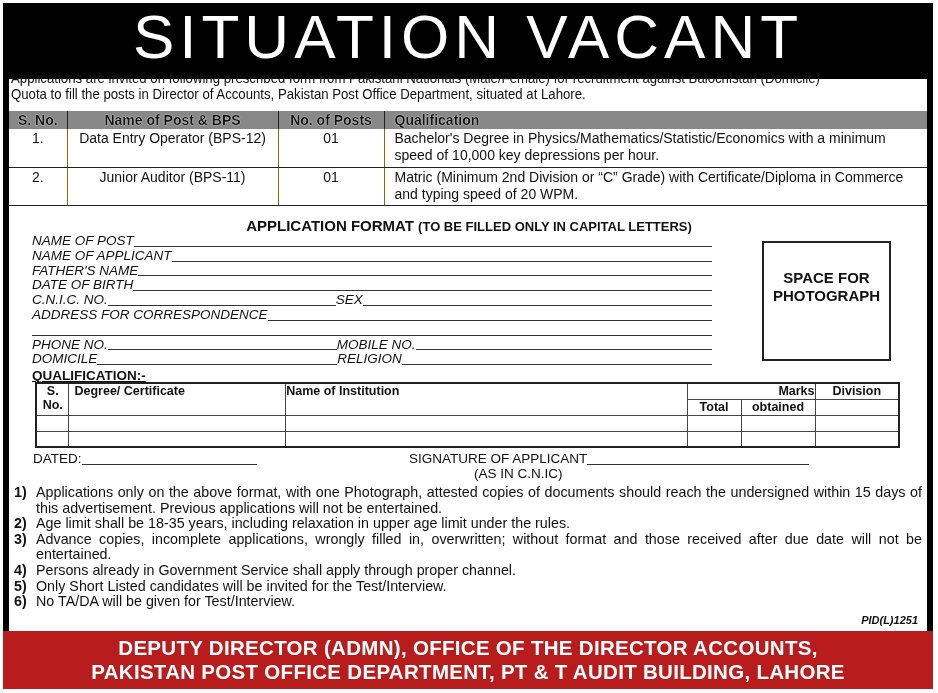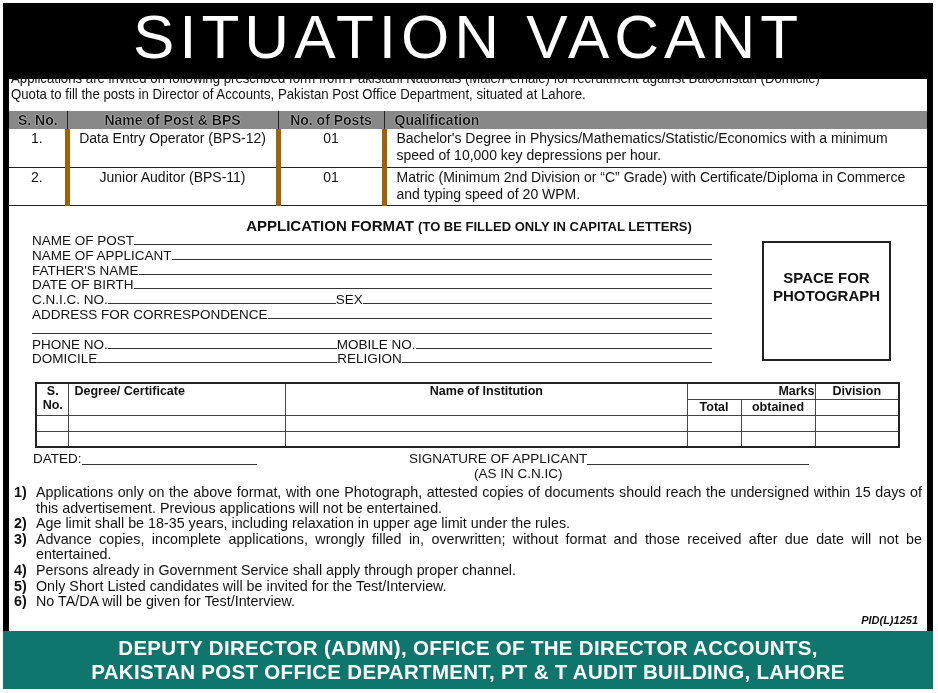--- a/index.html
+++ b/index.html
@@ -14,33 +14,33 @@
             text-align: center; line-height: 68px; }
 
   .intro { position: absolute; left: 11px; top: 70px; width: 915px; font-size: 14.2px; line-height: 16px;
            transform: scaleX(0.93); transform-origin: left top; white-space: nowrap; }
   .intro div { width: 985px; }
 
   table.posts { position: absolute; left: 9px; top: 111px; width: 918px; border-collapse: collapse; font-size: 14px; }
   table.posts th { background: #888; color: #111; font-weight: bold; height: 18px; padding: 0 6px;
                    text-shadow: 0 0 1px #fff, 0 0 1px #fff; border-left: 1px solid #222; font-size: 14px; }
   table.posts th:first-child { border-left: none; margin-left: 38px; }
-  table.posts td { border-left: 5px solid #a16207; border-bottom: 1px solid #222; vertical-align: top;
+  table.posts td { border-left: 1px solid #a16207; border-bottom: 1px solid #222; vertical-align: top;
                    padding: 1px 6px; line-height: 17px; height: 38px; }
   table.posts td:first-child { border-left: none; }
   .c-sno { width: 58px; text-align: center; }
   .c-name { width: 211px; text-align: center; }
   .c-num { width: 106px; text-align: center; }
   .c-qual { text-align: left; padding-left: 10px !important; }
 
   .af-title { position: absolute; left: 0; width: 938px; top: 217px; text-align: center; font-weight: bold; font-size: 15px; }
   .af-title .sub { font-size: 13px; }
 
   .form { position: absolute; left: 32px; top: 234px; width: 680px; font-size: 13.5px; line-height: 14.8px; }
-  .frow { display: flex; align-items: flex-start; height: 14.8px; white-space: nowrap; }
+  .frow { display: flex; align-items: flex-end; height: 14.8px; white-space: nowrap; font-style: italic; }
   .fline { flex: 1; border-bottom: 1px solid #333; height: 11px; margin-bottom: 2px; }
   .fline.half { flex: 0 0 auto; }
   .qual-head { font-weight: bold; text-decoration: underline; margin-top: 2px; }
 
   .photo { position: absolute; left: 762px; top: 241px; width: 129px; height: 120px; border: 2px solid #222;
            text-align: center; font-weight: bold; font-size: 15px; line-height: 18px; padding-top: 26px; }
 
   table.qual { position: absolute; left: 35px; top: 382px; width: 865px; border-collapse: collapse; font-size: 12.5px; border: 2px solid #222; }
   table.qual td, table.qual th { border: 1px solid #444; font-weight: bold; line-height: 14px; }
   table.qual .hdr th { height: 16px; }
@@ -48,21 +48,21 @@
 
   .sig { position: absolute; top: 452px; font-size: 13.5px; line-height: 14.5px; white-space: nowrap; }
 
   .notes { position: absolute; left: 14px; top: 485px; width: 908px; font-size: 14.3px; line-height: 15.6px; }
   .note { display: flex; }
   .note .num { width: 22px; font-weight: bold; flex: 0 0 22px; }
   .note .txt { flex: 1; text-align: justify; }
 
   .pid { position: absolute; right: 20px; top: 614px; font-style: italic; font-weight: bold; font-size: 11px; }
 
-  .footer { position: absolute; left: 3px; top: 631px; width: 930px; height: 58px; background: #0f766e; color: #fff;
+  .footer { position: absolute; left: 3px; top: 631px; width: 930px; height: 58px; background: #b91c1c; color: #fff;
             font-weight: bold; font-size: 20.5px; line-height: 24px; text-align: center; padding-top: 5px; letter-spacing: 0.3px; }
 </style>
 </head>
 <body>
 
 <div class="ad"></div>
 
 <div class="banner">SITUATION VACANT</div>
 
 <div class="intro">
@@ -135,36 +135,37 @@
     <span class="fline half" style="width:229px"></span>
     <span>MOBILE NO.</span>
     <span class="fline"></span>
   </div>
   <div class="frow">
     <span>DOMICILE</span>
     <span class="fline half" style="width:240px"></span>
     <span>RELIGION</span>
     <span class="fline"></span>
   </div>
+  <div class="qual-head">QUALIFICATION:-</div>
 </div>
 
 <div class="photo">
   <div>SPACE FOR</div>
   <div>PHOTOGRAPH</div>
 </div>
 
 <table class="qual">
   <tbody>
       <tr class="hdr">
     <th rowspan="2" style="width:33px;text-align:center;vertical-align:top;">
       <div>S.</div>
       <div>No.</div>
     </th>
     <th rowspan="2" style="width:217px;text-align:left;vertical-align:top;padding-left:5px;">Degree/ Certificate</th>
-    <th rowspan="2" style="width:402px;text-align:center;vertical-align:top;">Name of Institution</th>
+    <th rowspan="2" style="width:402px;text-align:left;vertical-align:top;">Name of Institution</th>
     <th colspan="2" style="text-align:right;margin-left:30px;">Marks</th>
     <th style="width:84px;text-align:center;">Division</th>
   </tr>
   <tr class="hdr">
     <th style="width:54px;text-align:center;">Total</th>
     <th style="width:74px;text-align:center;">obtained</th>
     <th></th>
   </tr>
   <tr class="empty">
     <td></td>

